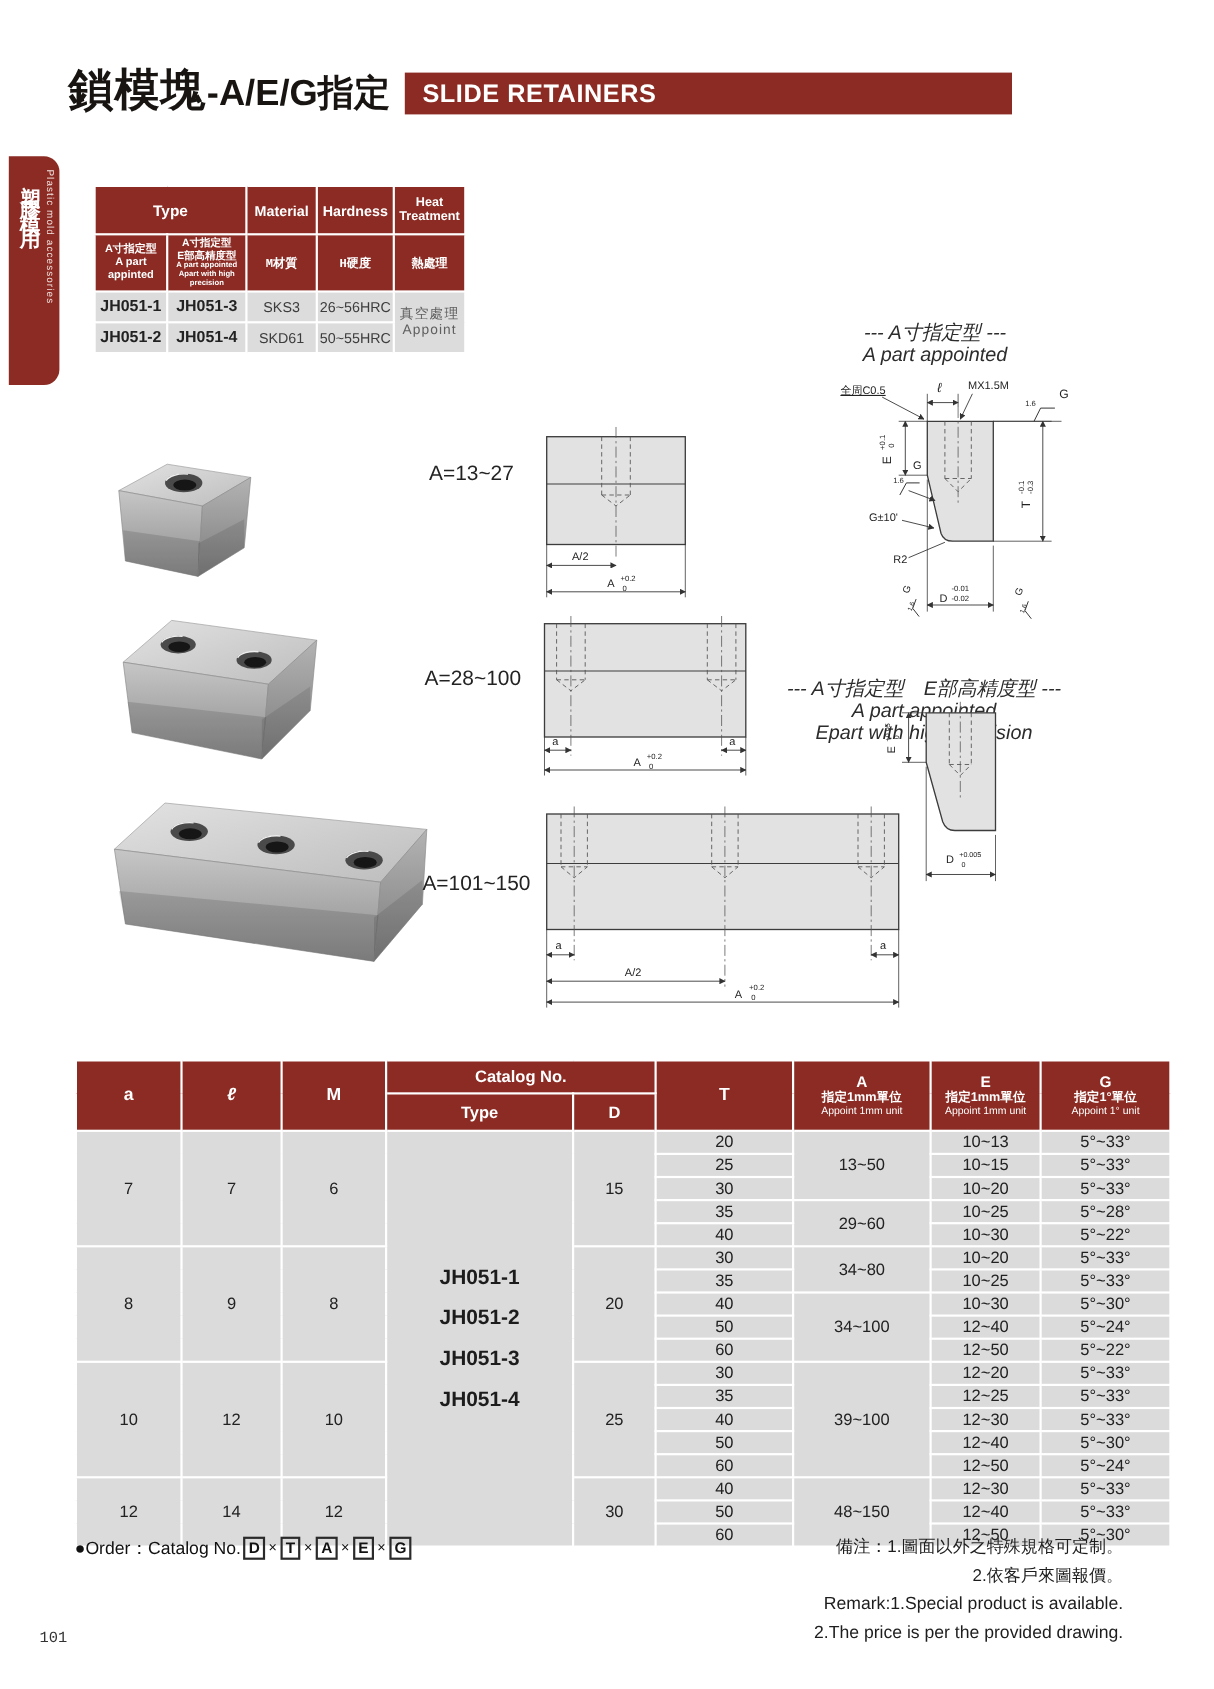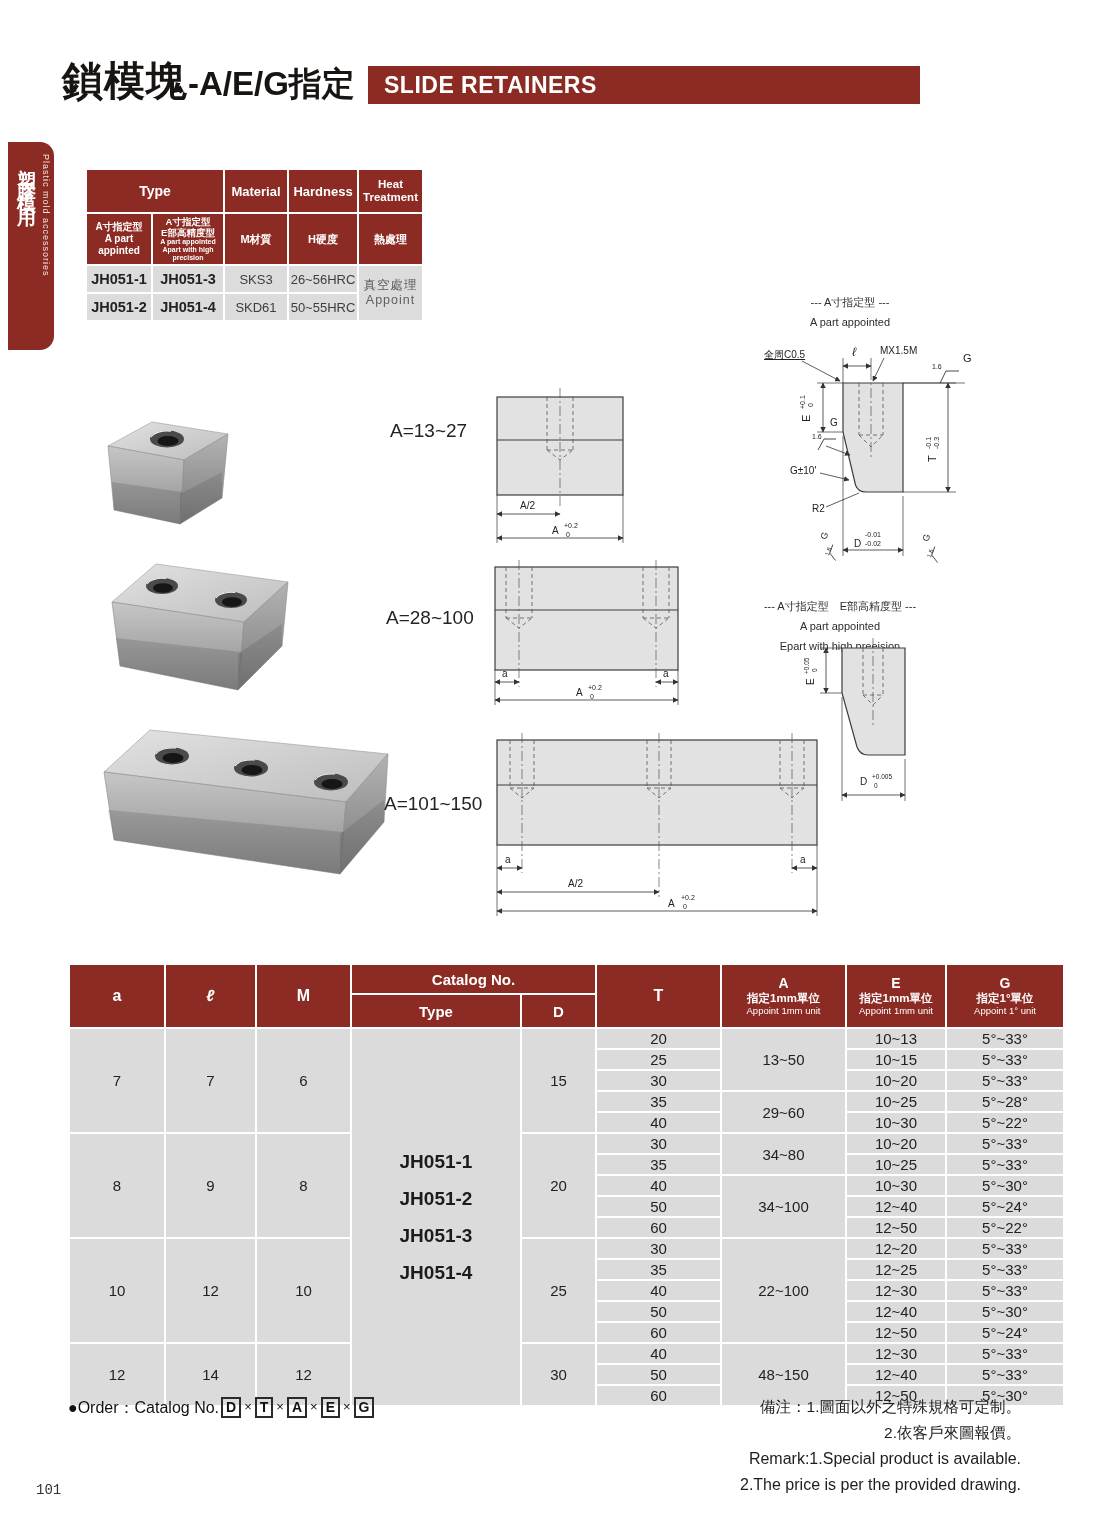--- a/index.html
+++ b/index.html
@@ -22,28 +22,28 @@
   
   .spec-table{position:absolute;left:85px;top:168px;border-collapse:collapse;table-layout:fixed;}
   .spec-table th,.spec-table td{border:2px solid #fff;text-align:center;vertical-align:middle;padding:0;}
   .spec-table th{background:#8b2b23;color:#fff;}
   .spec-table td{background:#dcdcdc;}
   .st-h{font-size:14px;font-weight:bold;}
   .st-heat div{font-size:11.5px;font-weight:bold;line-height:13px;}
   .st-sub1 div{font-size:10px;font-weight:bold;line-height:12px;}
   .st-sub2 div.c{font-size:9.5px;font-weight:bold;line-height:11px;}
   .st-sub2 div.e{font-size:7px;line-height:8px;}
-  .st-cjk{font-size:11px;font-weight:bold;}
+  .st-cjk{font-size:11px;font-weight:bold;font-family:Liberation Mono, monospace;}
   .st-model{font-size:14.5px;font-weight:bold;color:#222;}
   .st-val{font-size:13px;color:#3d3d3d;}
   .st-heatval div{font-size:12.5px;color:#5f5f5f;line-height:15px;letter-spacing:1px;}
   
   .range-label{position:absolute;font-size:19px;color:#232323;}
   .cap{position:absolute;text-align:center;color:#2c2c2c;}
-  .cap div{line-height:20px;font-size:11px;}
+  .cap div{line-height:20px;font-size:18px;font-style:italic;}
   svg text{font-family:"Liberation Sans",sans-serif;fill:#222;}
   .dwg{position:absolute;}
   
   .main-table{position:absolute;left:68px;top:963px;width:995px;border-collapse:collapse;table-layout:fixed;}
   .main-table th,.main-table td{border:2px solid #fff;text-align:center;vertical-align:middle;padding:0;}
   .main-table th{background:#8b2b23;color:#fff;font-size:16px;font-weight:bold;}
   .main-table thead tr:nth-child(1){height:30px;}
   .main-table thead tr:nth-child(2){height:34px;}
   .hdr-stack div.l{font-size:14px;font-weight:bold;line-height:15px;}
   .hdr-stack div.c{font-size:11.5px;font-weight:bold;line-height:14px;}
@@ -187,21 +187,21 @@
   </svg>
 
   <div class="range-label" style="left:390px;top:420px">A=13~27</div>
   <div class="range-label" style="left:386px;top:607px">A=28~100</div>
   <div class="range-label" style="left:384px;top:793px">A=101~150</div>
 
   <div class="cap" style="left:730px;top:292px;width:240px">
     <div>--- A寸指定型 ---</div>
     <div>A part appointed</div>
   </div>
-  <div class="cap" style="left:690px;top:596px;width:300px">
+  <div class="cap" style="left:690px;top:616px;width:300px">
     <div>--- A寸指定型　E部高精度型 ---</div>
     <div>A part appointed</div>
     <div>Epart with high preeision</div>
   </div>
 
   <svg class="dwg" style="left:480px;top:388px" width="260" height="185" viewBox="0 0 260 185">
     <defs>
         <marker id="a1" viewBox="0 0 10 10" refX="9" refY="5" markerWidth="7" markerHeight="7" orient="auto-start-reverse">
           <path d="M0,0L10,5L0,10z" fill="#333"></path>
         </marker>
@@ -509,21 +509,21 @@
           <td>60</td>
           <td>12~50</td>
           <td>5°~22°</td>
         </tr>
         <tr>
           <td rowspan="5">10</td>
           <td rowspan="5">12</td>
           <td rowspan="5">10</td>
           <td rowspan="5">25</td>
           <td>30</td>
-          <td rowspan="5">22~100</td>
+          <td rowspan="5">39~100</td>
           <td>12~20</td>
           <td>5°~33°</td>
         </tr>
         <tr>
           <td>35</td>
           <td>12~25</td>
           <td>5°~33°</td>
         </tr>
         <tr>
           <td>40</td>

